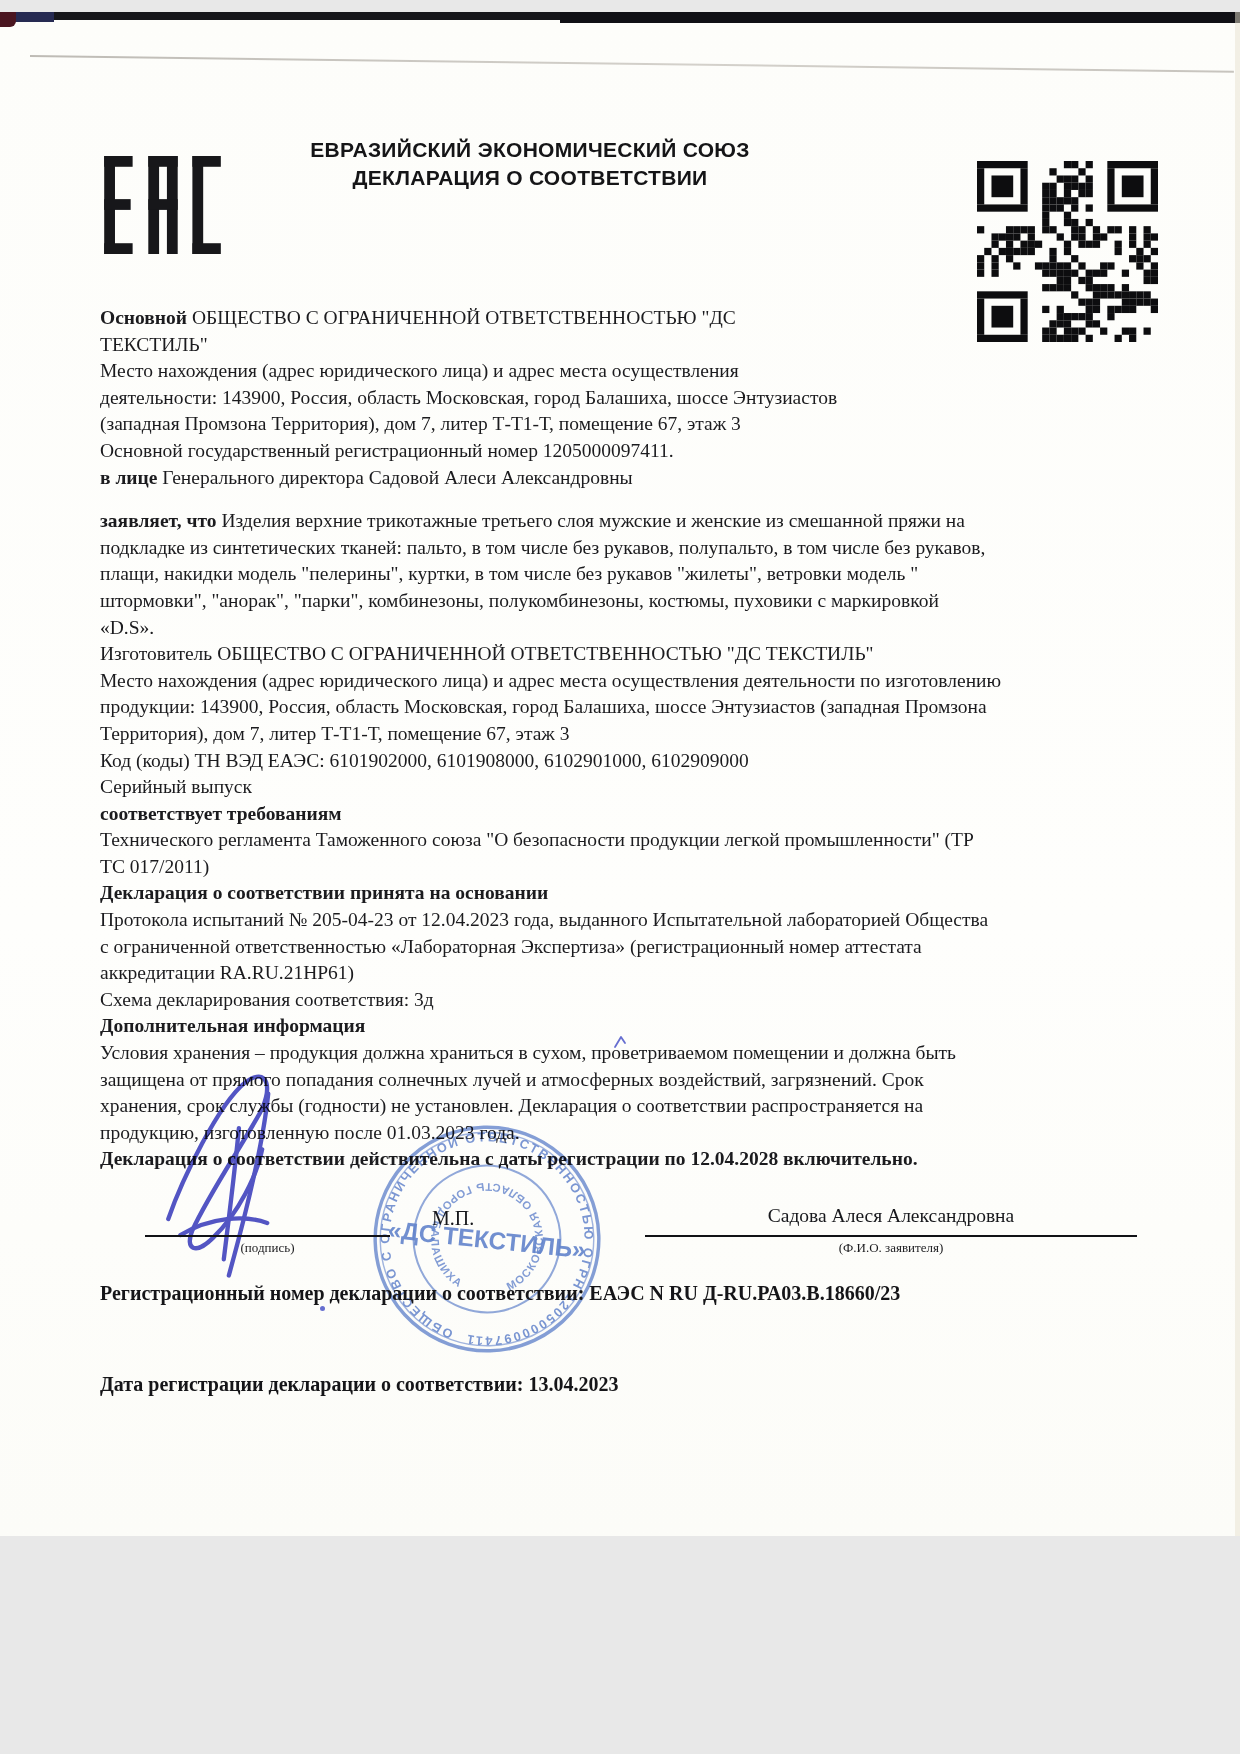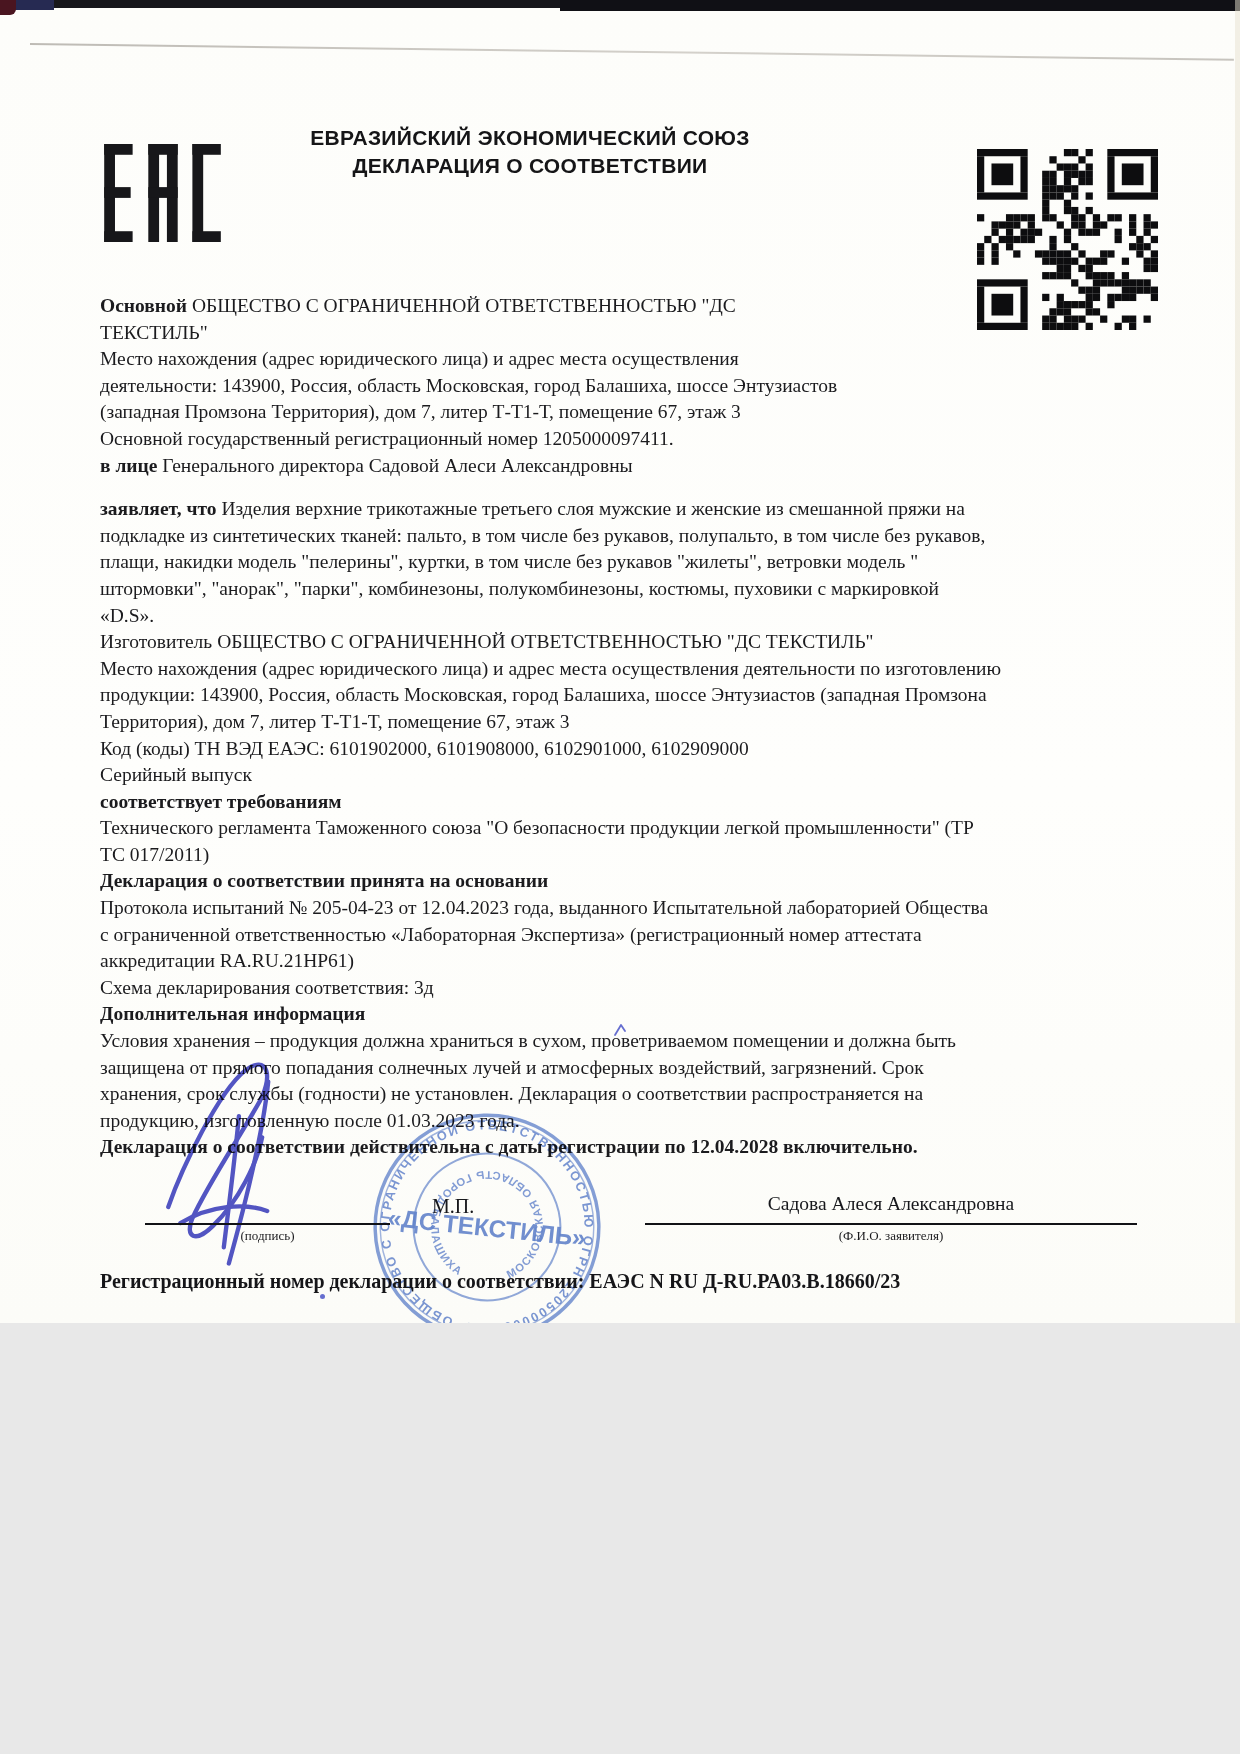--- a/index.html
+++ b/index.html
@@ -1,17 +1,17 @@
 <!DOCTYPE html>
 <html><head>
 <meta charset="utf-8">
 <style>
   html,body{margin:0;padding:0;background:#e8e8e8;}
   .page{
-    position:relative;width:1240px;height:1323px;margin:0 auto;
+    position:relative;width:1240px;height:1524px;margin:12px auto;
     background:linear-gradient(180deg,#fdfdfa 0%,#fefefc 60%,#fcfcf8 100%);
     overflow:hidden;font-family:"Liberation Serif",serif;color:#1c1c1f;
   }
   
   .topbar{position:absolute;top:0;left:0;width:1240px;height:8px;background:#17171b;}
   .topbar2{position:absolute;top:0;left:560px;width:680px;height:11px;background:#101015;}
   .topbar-blue{position:absolute;top:0;left:0;width:54px;height:10px;background:#262a52;}
   .corner-mark{position:absolute;top:0;left:0;width:16px;height:15px;background:#4a1520;border-radius:0 0 6px 0;}
   .scanline{position:absolute;top:43px;left:30px;width:1204px;height:2px;
     background:linear-gradient(90deg,#a9a59e,#c6c2bb 55%,#b5b1aa);

